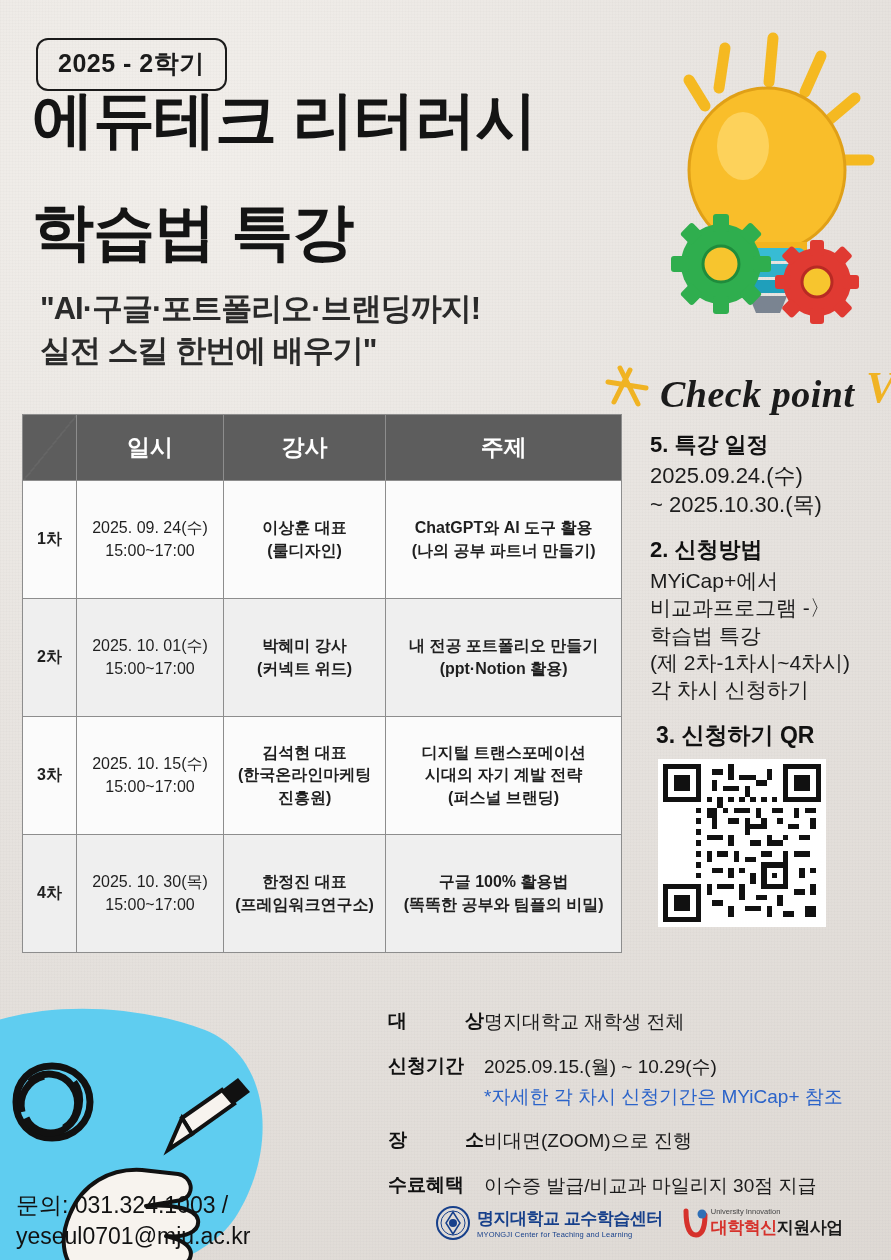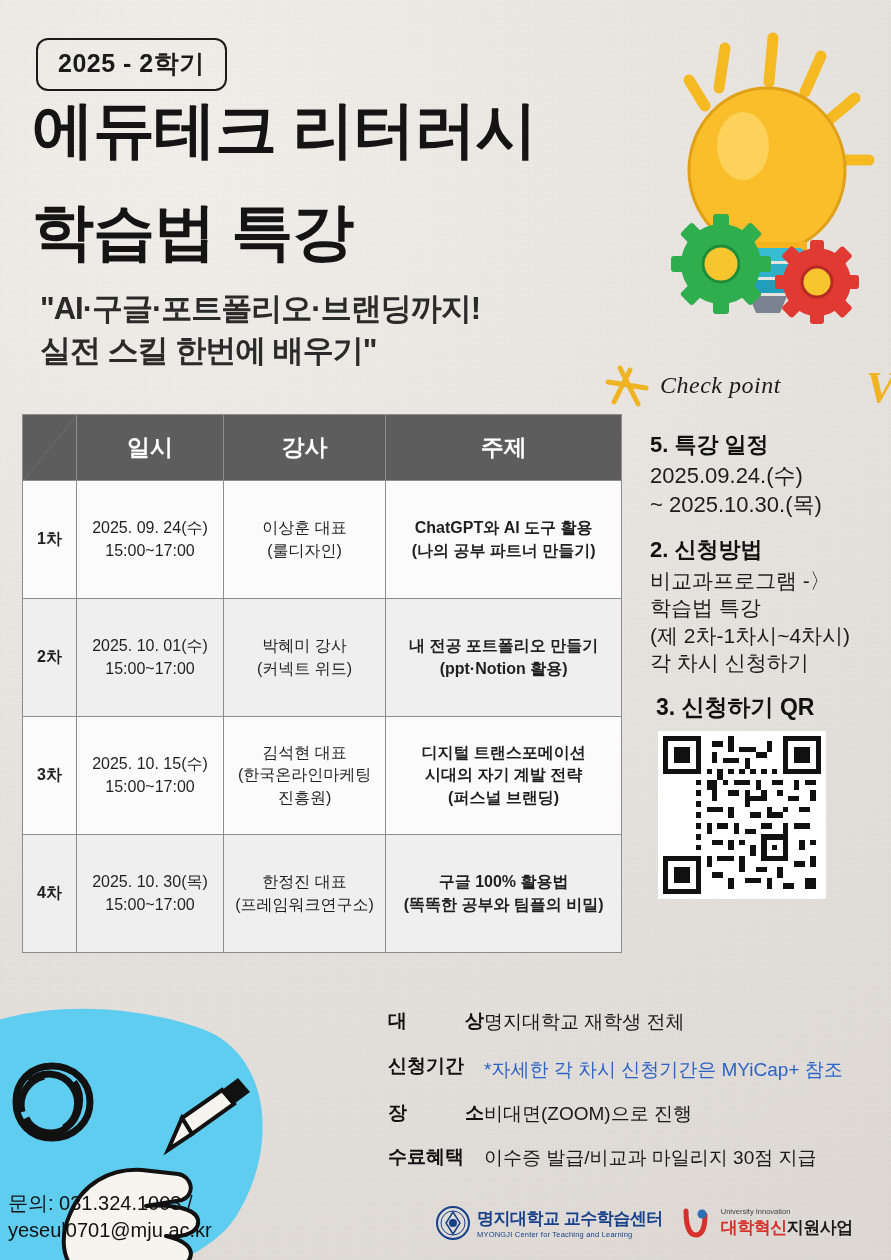--- a/index.html
+++ b/index.html
@@ -26,42 +26,42 @@
 
   
   .semester-badge {
     position:absolute; left:36px; top:38px;
     border:2.5px solid #1b1b1b; border-radius:12px;
     padding:7px 20px 9px;
     font-size:25px; font-weight:bold; color:#1b1b1b;
     letter-spacing:0.5px;
   }
   .title1 {
-    position:absolute; left:32px; top:98px;
+    position:absolute; left:32px; top:88px;
     font-size:62px; font-weight:bold; color:#141414;
     letter-spacing:-1px; line-height:1.02;
   }
   .title2 {
     position:absolute; left:32px; top:200px;
     font-size:62px; font-weight:bold; color:#141414;
     letter-spacing:-1px; line-height:1.02;
   }
   .subtitle {
     position:absolute; left:40px; top:288px;
     font-size:31px; font-weight:bold; color:#2a2a2a;
     line-height:1.35; letter-spacing:-1px;
   }
 
   
   .bulb-wrap { position:absolute; right:14px; top:20px; width:300px; height:360px; }
 
   
   .checkpoint {
     position:absolute; left:660px; top:372px;
-    font-size:24px; font-style:italic; font-weight:normal;
+    font-size:38px; font-style:italic; font-weight:bold;
     color:#1b1b1b; font-family:"Liberation Serif", serif;
     letter-spacing:0.5px;
   }
   .cp-star { position:absolute; left:600px; top:358px; }
   .cp-v {
     position:absolute; left:866px; top:362px;
     font-size:44px; font-weight:bold; color:#f0b323;
     font-family:"Liberation Serif", serif; font-style:italic;
   }
 
@@ -83,21 +83,21 @@
     height:66px;
   }
   .schedule thead th.corner {
     background: linear-gradient(to bottom right, #5d5d5d 49.6%, #6f6f6f 49.6%, #6f6f6f 50.4%, #5d5d5d 50.4%);
     width:56px;
   }
   .schedule td { height:118px; font-size:16px; line-height:1.4; }
   .schedule tr.alt td { background:#efefef; }
   .col-no { width:56px; font-size:18px; font-weight:bold; }
   .col-date { width:150px; color:#3a3a3a; }
-  .col-lect { width:170px; font-weight:normal; }
+  .col-lect { width:170px; font-weight:bold; }
   .col-topic { width:244px; font-weight:bold; font-size:17px; }
   .small { display:block; }
 
   
   .info-col { position:absolute; left:650px; top:430px; width:240px; }
   .info-head { font-size:22px; font-weight:bold; color:#111; margin-bottom:2px; }
   .info-line { font-size:22px; color:#1c1c1c; line-height:1.3; }
   .info-block { margin-bottom:16px; }
   .info-block.b2 .info-line { font-size:21px; }
   .qr-title { font-size:23px; font-weight:bold; color:#111; margin: 4px 0 8px 6px; }
@@ -111,30 +111,30 @@
     width:96px; font-size:19px; font-weight:bold; color:#111;
     display:flex; justify-content:space-between;
   }
   .dlabel.nospace { display:block; }
   .dval { font-size:19px; color:#1a1a1a; line-height:1.45; }
   .dnote { font-size:19px; color:#2b63c9; margin-top:4px; }
 
   
   .blob { position:absolute; left:-30px; top:998px; width:330px; height:300px; }
   .contact {
-    position:absolute; left:8px; top:1190px;
-    font-size:20px; color:#111; line-height:1.35;
+    position:absolute; left:16px; top:1190px;
+    font-size:23px; color:#111; line-height:1.35;
   }
 
   
   .logos { position:absolute; left:436px; top:1206px; display:flex; align-items:center; gap:18px; }
   .logo-mju { display:flex; align-items:center; gap:7px; }
   .mju-text-top { font-size:17px; font-weight:bold; color:#17408b; letter-spacing:-0.5px; }
   .mju-text-bot { font-size:7.5px; color:#17408b; letter-spacing:0.2px; }
-  .logo-univ { display:flex; align-items:flex-end; gap:12px; }
+  .logo-univ { display:flex; align-items:flex-end; gap:2px; }
   .ui-top { font-size:7.5px; color:#444; }
   .ui-bot { font-size:17px; font-weight:bold; letter-spacing:-0.5px; }
   .ui-bot .red { color:#d6312b; }
   .ui-bot .blk { color:#1a1a1a; }
 </style>
 </head>
 <body>
 
 <div class="poster">
   <div class="grain"></div>
@@ -292,20 +292,21 @@
   </table>
 
   <div class="info-col">
     <div class="info-block b1">
       <div class="info-head">5. 특강 일정</div>
       <div class="info-line">2025.09.24.(수)</div>
       <div class="info-line">~ 2025.10.30.(목)</div>
     </div>
     <div class="info-block b2">
       <div class="info-head">2. 신청방법</div>
+      <div class="info-line">MYiCap+에서</div>
       <div class="info-line">비교과프로그램 -〉</div>
       <div class="info-line">학습법 특강</div>
       <div class="info-line">(제 2차-1차시~4차시)</div>
       <div class="info-line">각 차시 신청하기</div>
     </div>
     <div class="info-block b3">
       <div class="qr-title">3. 신청하기 QR</div>
       <div class="qr">
         <svg width="158" height="158" viewBox="0 0 29 29" shape-rendering="crispEdges">
           <rect width="29" height="29" fill="#fff"></rect>
@@ -434,20 +435,21 @@
       <div class="dlabel">
         <span>대</span>
         <span>상</span>
       </div>
       <div class="dval">명지대학교 재학생 전체</div>
     </div>
 
     <div class="drow">
       <div class="dlabel nospace">신청기간</div>
       <div>
+        <div class="dval">2025.09.15.(월) ~ 10.29(수)</div>
         <div class="dnote">*자세한 각 차시 신청기간은 MYiCap+ 참조</div>
       </div>
     </div>
 
     <div class="drow">
       <div class="dlabel">
         <span>장</span>
         <span>소</span>
       </div>
       <div class="dval">비대면(ZOOM)으로 진행</div>

